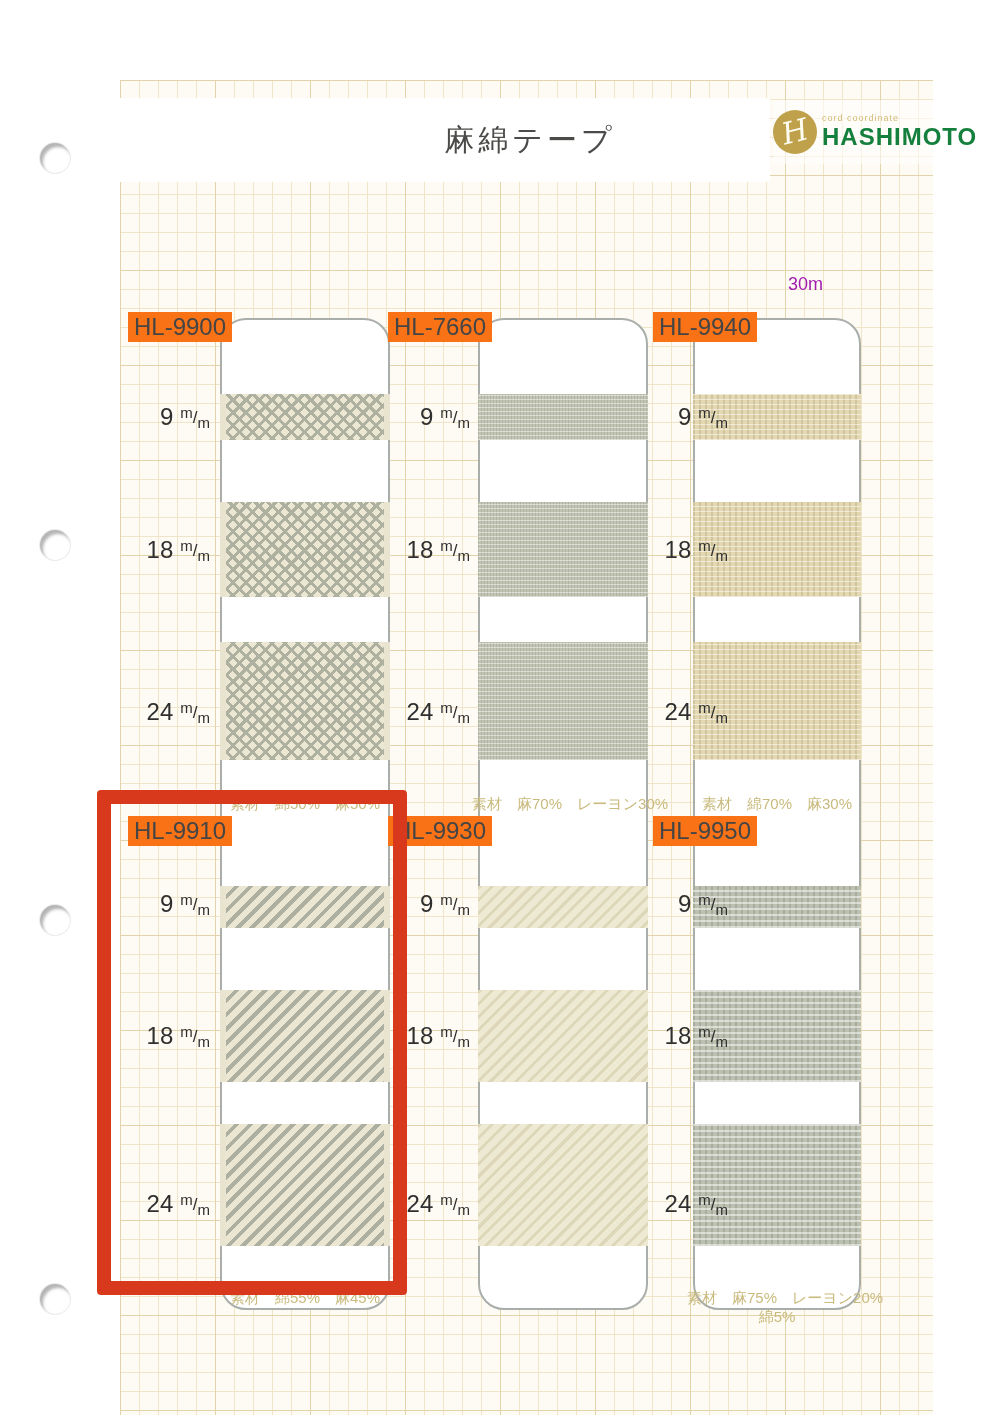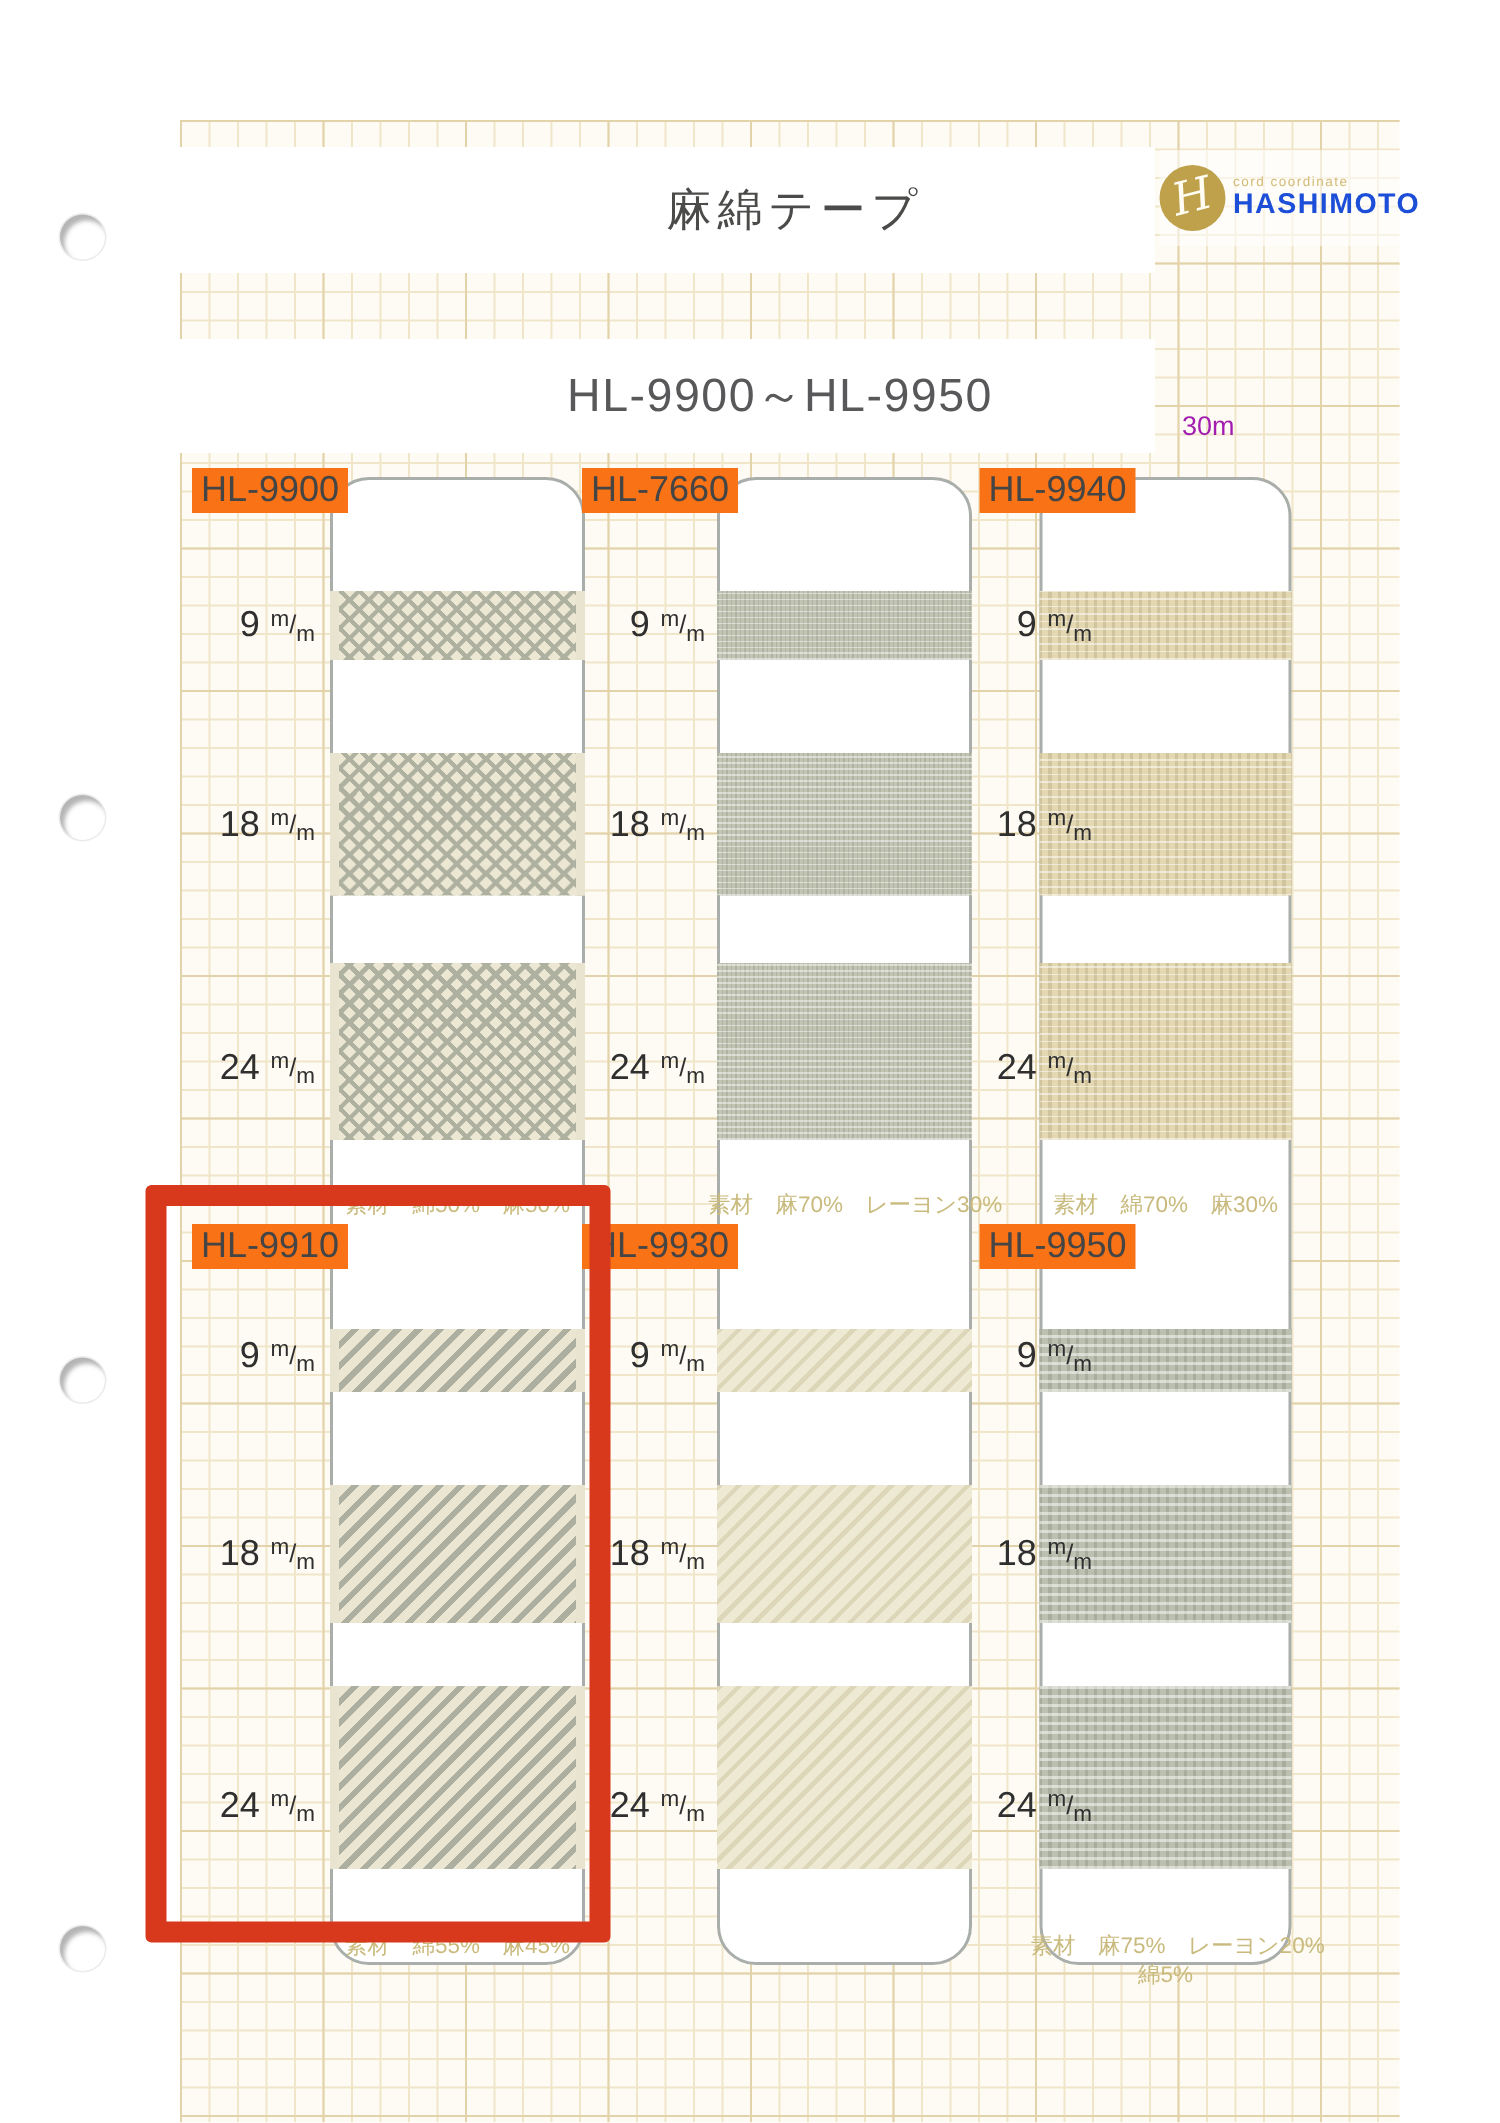--- a/index.html
+++ b/index.html
@@ -32,21 +32,21 @@
 
   
   .logo{position:absolute;left:773px;top:100px;width:162px;height:64px;display:flex;align-items:center;
     background:rgba(255,255,255,.55);z-index:2;}
   .logo-circle{width:44px;height:44px;border-radius:50%;background:#bfa14b;color:#fffdf2;flex:0 0 auto;
     display:flex;align-items:center;justify-content:center;font-family:"DejaVu Serif",serif;
     font-style:italic;font-size:30px;line-height:1;}
   .logo-circle span{transform:rotate(-14deg);display:block;}
   .logo-text{margin-left:5px;min-width:0;}
   .logo-tagline{font-size:9px;color:#d3ba74;letter-spacing:1px;white-space:nowrap;}
-  .logo-name{font-size:19px;font-weight:bold;color:#1d4ed8;letter-spacing:1px;white-space:nowrap;}
+  .logo-name{font-size:24px;font-weight:bold;color:#15803d;letter-spacing:1px;white-space:nowrap;}
 
   
   .card{position:absolute;top:318px;height:992px;background:#ffffff;border:2px solid #a9aeab;
     border-radius:26px;box-sizing:border-box;z-index:3;}
   .card-1{left:220px;width:170px}.card-2{left:478px;width:170px}.card-3{left:693px;width:168px}
 
   .tape{position:absolute;left:-2px;right:-2px;}
   .t9a{top:74px;height:46px}.t18a{top:182px;height:95px}.t24a{top:322px;height:118px}
   .t9b{top:566px;height:42px}.t18b{top:670px;height:92px}.t24b{top:804px;height:122px}
 
@@ -117,23 +117,20 @@
   <div class="logo">
     <div class="logo-circle">
       <span>H</span>
     </div>
     <div class="logo-text">
       <div class="logo-tagline">cord coordinate</div>
       <div class="logo-name">HASHIMOTO</div>
     </div>
   </div>
 
-  <div class="strip subtitle-strip">
-    <div class="page-subtitle">HL-9900～HL-9950</div>
-  </div>
 
   <div class="len-label">30m</div>
 
   <div class="card card-1">
     <div class="tape tex-herringbone t9a"></div>
     <div class="tape tex-herringbone t18a"></div>
     <div class="tape tex-herringbone t24a"></div>
     <div class="mat m1">
       <span style="display:block">素材　綿50%　麻50%</span>
       <span style="display:block"></span>

